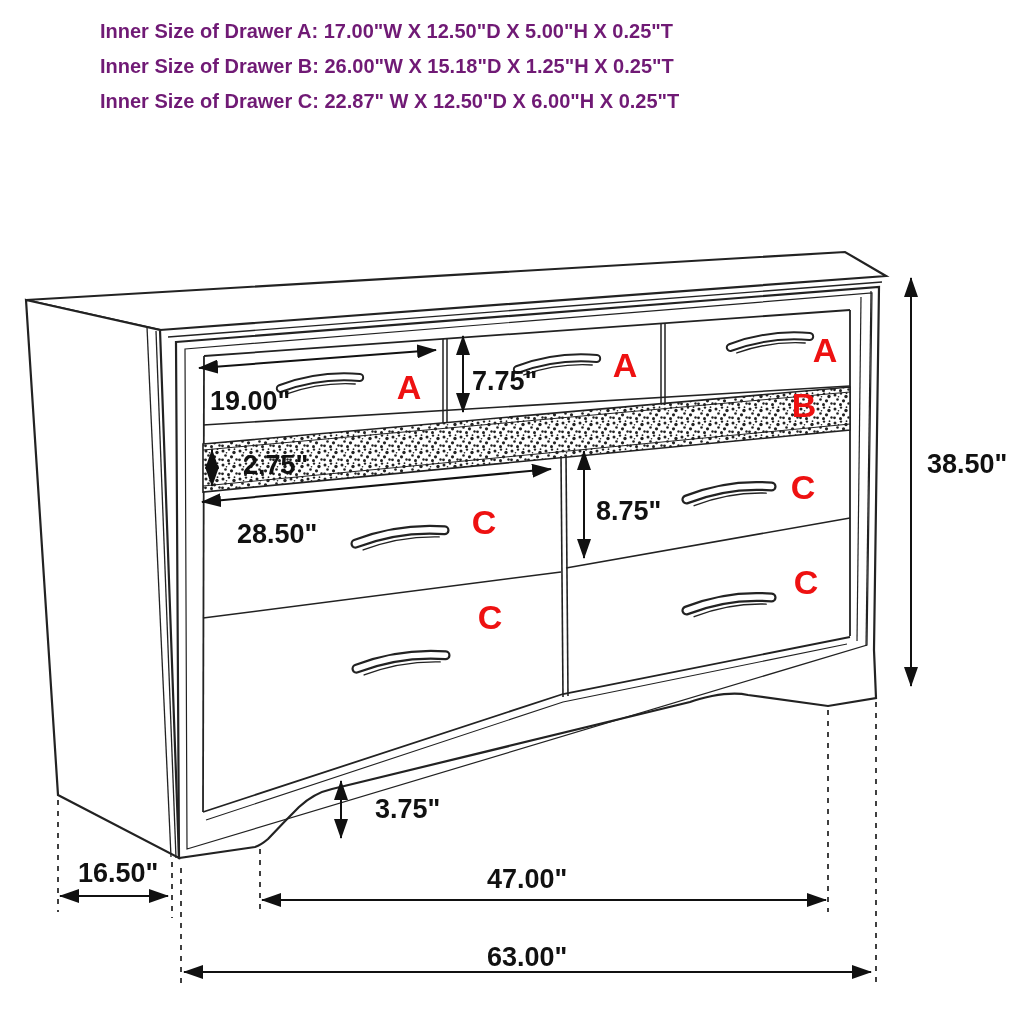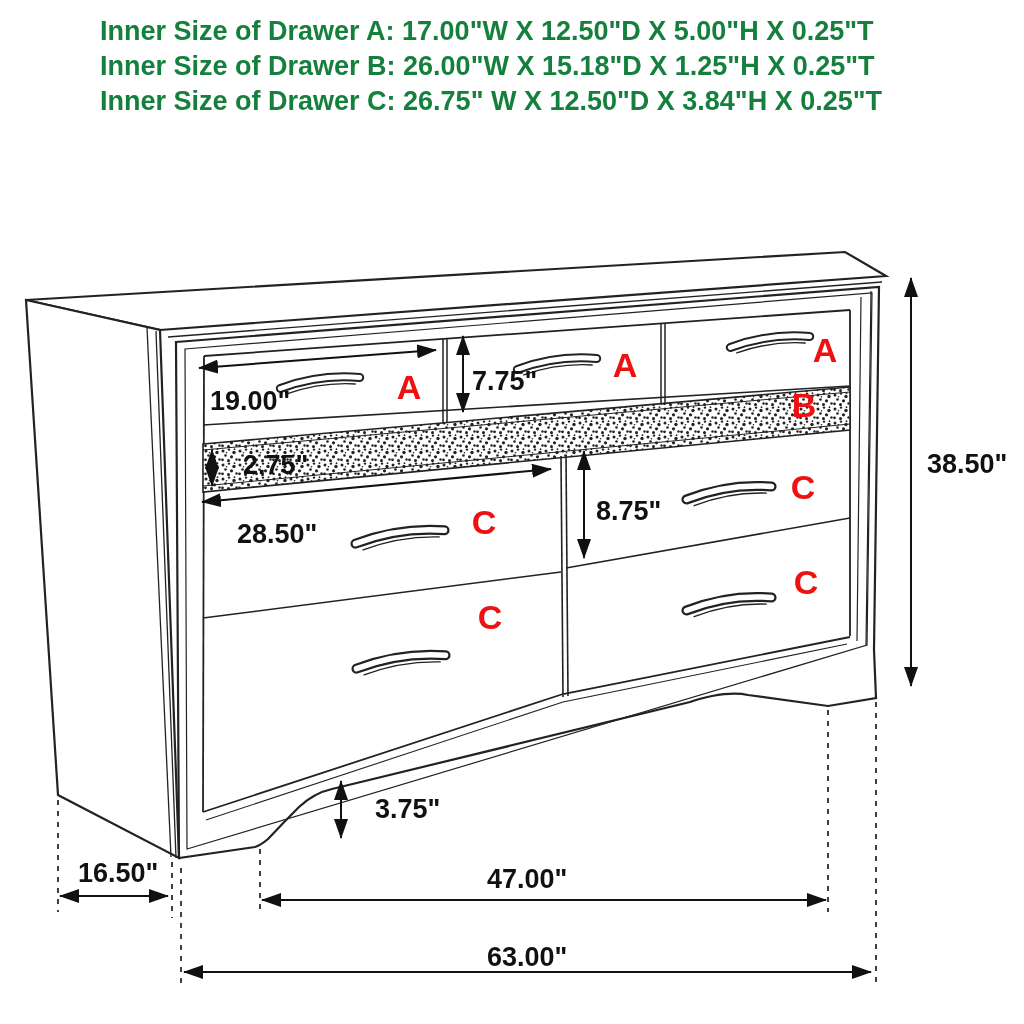--- a/index.html
+++ b/index.html
@@ -1,19 +1,19 @@
 <!DOCTYPE html>
 <html><head>
 <meta charset="utf-8">
 <style>
   html,body{margin:0;padding:0;width:1024px;height:1024px;background:#ffffff;overflow:hidden;
     font-family:"Liberation Sans", sans-serif;}
   .stage{position:absolute;left:0;top:0;width:1024px;height:1024px;}
   .hdr{position:absolute;left:100px;top:14px;width:860px;}
-  .hdr div{font-size:27px;font-weight:bold;color:#15803d;line-height:35px;white-space:nowrap;letter-spacing:0px;}
+  .hdr div{font-size:20px;font-weight:bold;color:#701a75;line-height:35px;white-space:nowrap;letter-spacing:0px;}
   svg text.dim{font-family:"Liberation Sans", sans-serif;font-size:27px;font-weight:bold;fill:#111111;}
   svg text.red{font-family:"Liberation Sans", sans-serif;font-size:34px;font-weight:bold;}
   .ln{stroke:#222222;fill:none;}
   .fillw{fill:#ffffff;stroke:#222222;}
   .dimln{stroke:#111111;stroke-width:2;fill:none;}
   .ext{stroke:#111111;stroke-width:1.6;stroke-dasharray:5 6;fill:none;}
 </style>
 </head>
 <body>
 
@@ -187,16 +187,16 @@
         <line class="dimln" x1="184" y1="972" x2="871" y2="972" marker-start="url(#ahs)" marker-end="url(#ah)"></line>
         <text class="dim" x="487" y="966">63.00"</text>
       </g>
     </g>
   </svg>
 
   
   <div class="hdr">
     <div>Inner Size of Drawer A: 17.00"W X 12.50"D X 5.00"H X 0.25"T</div>
     <div>Inner Size of Drawer B: 26.00"W X 15.18"D X 1.25"H X 0.25"T</div>
-    <div>Inner Size of Drawer C: 26.75" W X 12.50"D X 3.84"H X 0.25"T</div>
+    <div>Inner Size of Drawer C: 22.87" W X 12.50"D X 6.00"H X 0.25"T</div>
   </div>
 
 </div>
 
 </body></html>

